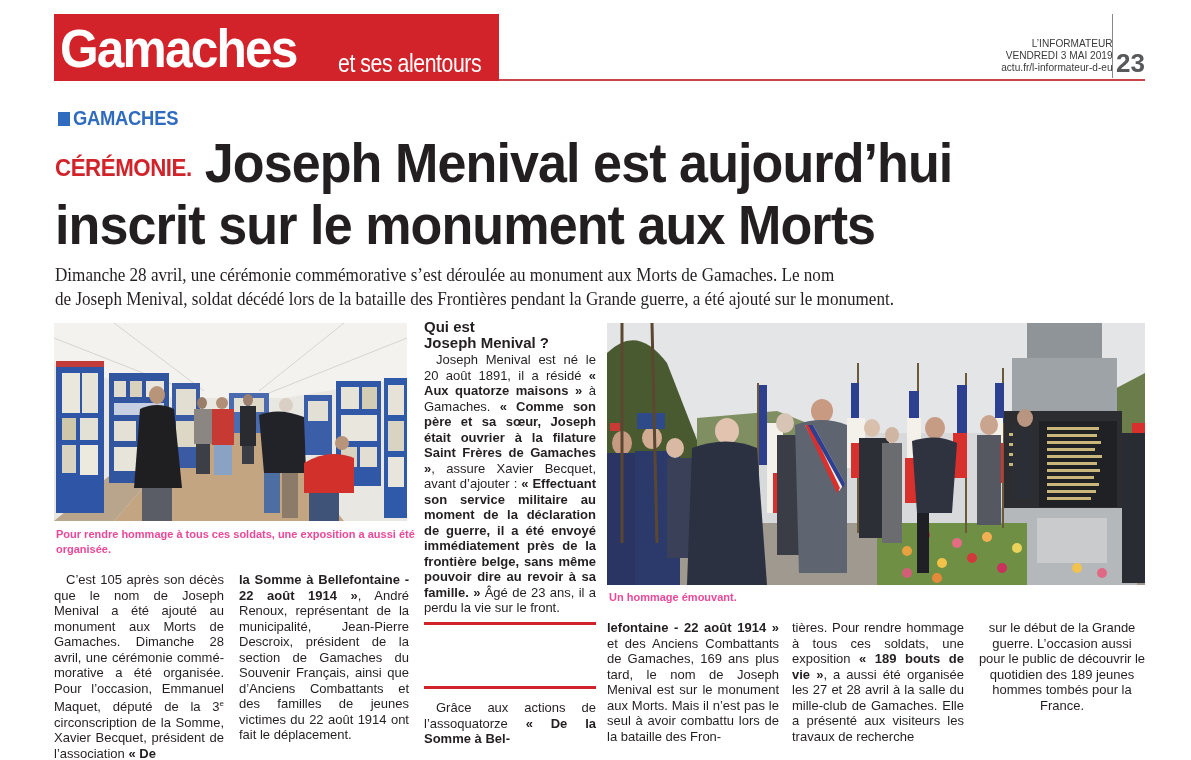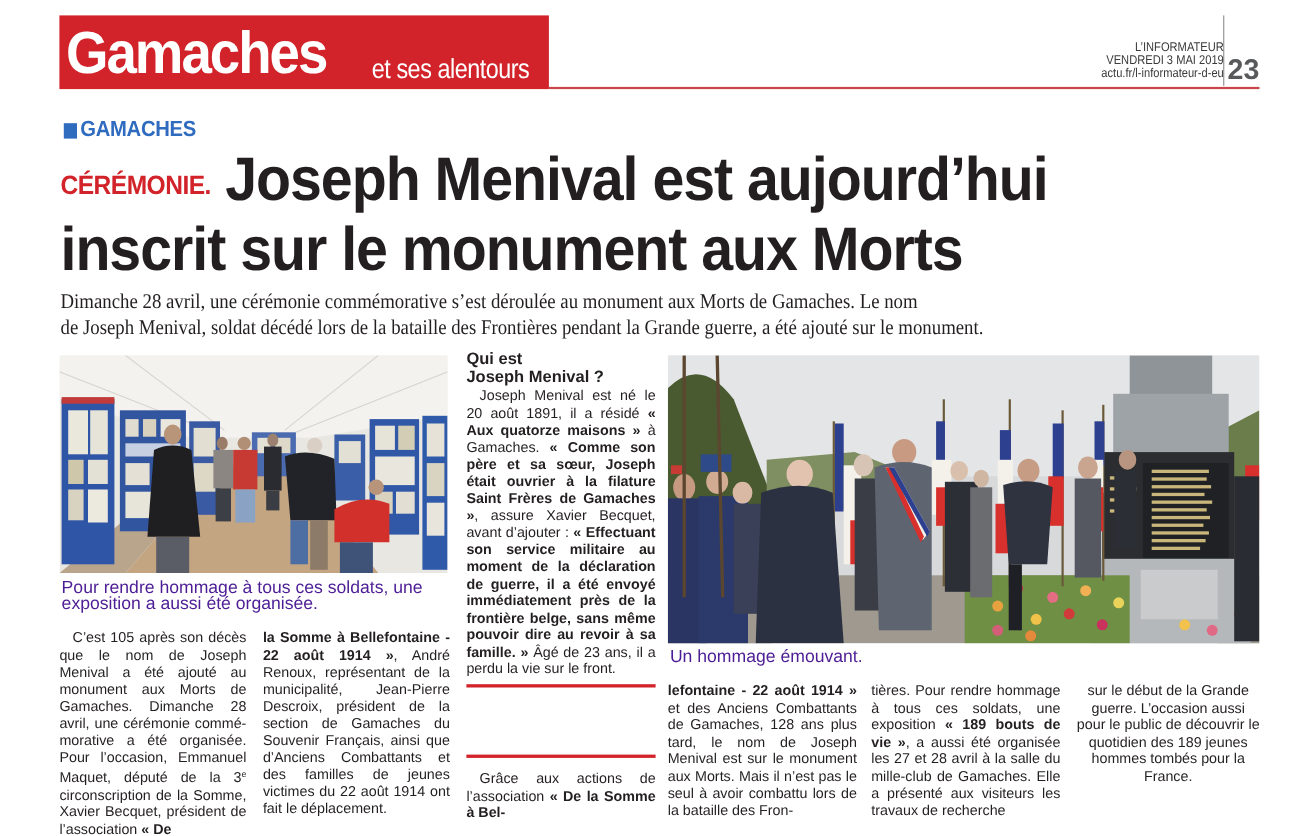--- a/index.html
+++ b/index.html
@@ -60,21 +60,21 @@
     }
     .standfirst span { display: block; white-space: nowrap; transform: scaleX(0.9); transform-origin: left center; }
 
     
     .photo { position: absolute; overflow: hidden; }
     .photo svg { display: block; width: 100%; height: 100%; }
     .photo-expo { left: 54px; top: 323px; width: 353px; height: 198px; }
     .photo-ceremony { left: 607px; top: 323px; width: 538px; height: 262px; }
 
     .caption {
-      position: absolute; font-size: 16px; font-weight: normal; line-height: 15px; color: #4c1d95;
+      position: absolute; font-size: 11px; font-weight: bold; line-height: 15px; color: #ec4899;
     }
     .caption-expo { left: 56px; top: 527px; width: 360px; }
     .caption-ceremony { left: 609px; top: 590px; width: 300px; }
 
     
     .col {
       position: absolute; font-size: 13px; line-height: 15.5px; color: #231f20;
       text-align: justify; hyphens: manual;
     }
     .col p { text-indent: 12px; }
@@ -333,25 +333,25 @@
     <span>Qui est</span>
     <span>Joseph Menival ?</span>
   </div>
   <p><span>Joseph Menival est né le 20 août 1891, il a résidé </span><b>« Aux quatorze maisons »</b><span> à Ga­maches. </span><b>« Comme son père et sa sœur, Joseph était ouvrier à la filature Saint Frères de Gamaches »</b><span>, assure Xavier Bec­quet, avant d’ajouter : </span><b>« Effec­tuant son service militaire au moment de la déclaration de guerre, il a été envoyé immé­diatement près de la frontière belge, sans même pouvoir dire au revoir à sa famille. »</b><span> Âgé de 23 ans, il a perdu la vie sur le front.</span></p>
 </div>
 
 <div class="pullquote">
 </div>
 
 <div class="col col-3-bot">
-  <p><span>Grâce aux actions de l’asso­ciation </span><b>« De la Somme à Bel-</b></p>
+  <p><span>Grâce aux actions de l’asso­quatorze </span><b>« De la Somme à Bel-</b></p>
 </div>
 
 <div class="col col-4">
-  <div><b>lefontaine - 22 août 1914 »</b><span> et des Anciens Combattants de Gamaches, 128 ans plus tard, le nom de Joseph Menival est sur le monument aux Morts. Mais il n’est pas le seul à avoir com­battu lors de la bataille des Fron-</span></div>
+  <div><b>lefontaine - 22 août 1914 »</b><span> et des Anciens Combattants de Gamaches, 169 ans plus tard, le nom de Joseph Menival est sur le monument aux Morts. Mais il n’est pas le seul à avoir com­battu lors de la bataille des Fron-</span></div>
 </div>
 
 <div class="col col-5">
   <div><span>tières. Pour rendre hommage à tous ces soldats, une exposition </span><b>« 189 bouts de vie »</b><span>, a aussi été organisée les 27 et 28 avril à la salle du mille-club de Ga­maches. Elle a présenté aux visi­teurs les travaux de recherche</span></div>
 </div>
 
 <div class="col col-6">
   <div class="line-last">sur le début de la Grande guerre. L’occasion aussi pour le public de découvrir le quotidien des 189 jeunes hommes tombés pour la France.</div>
 </div>
 

